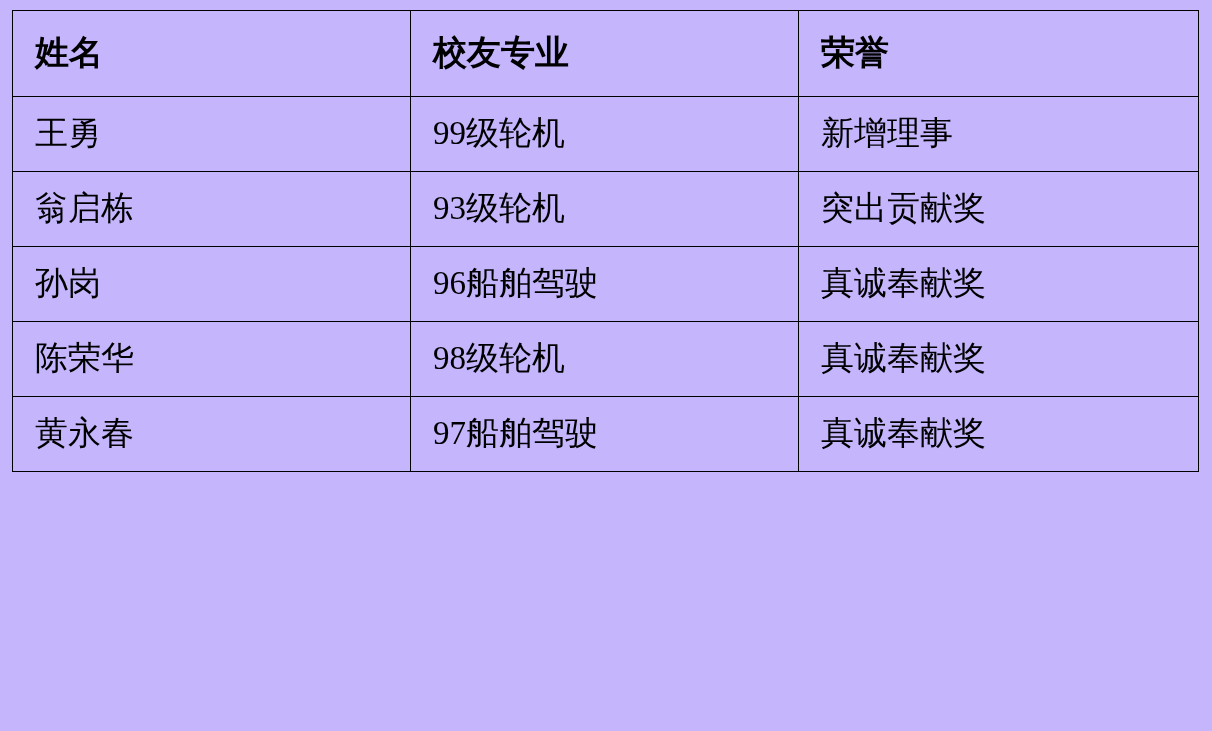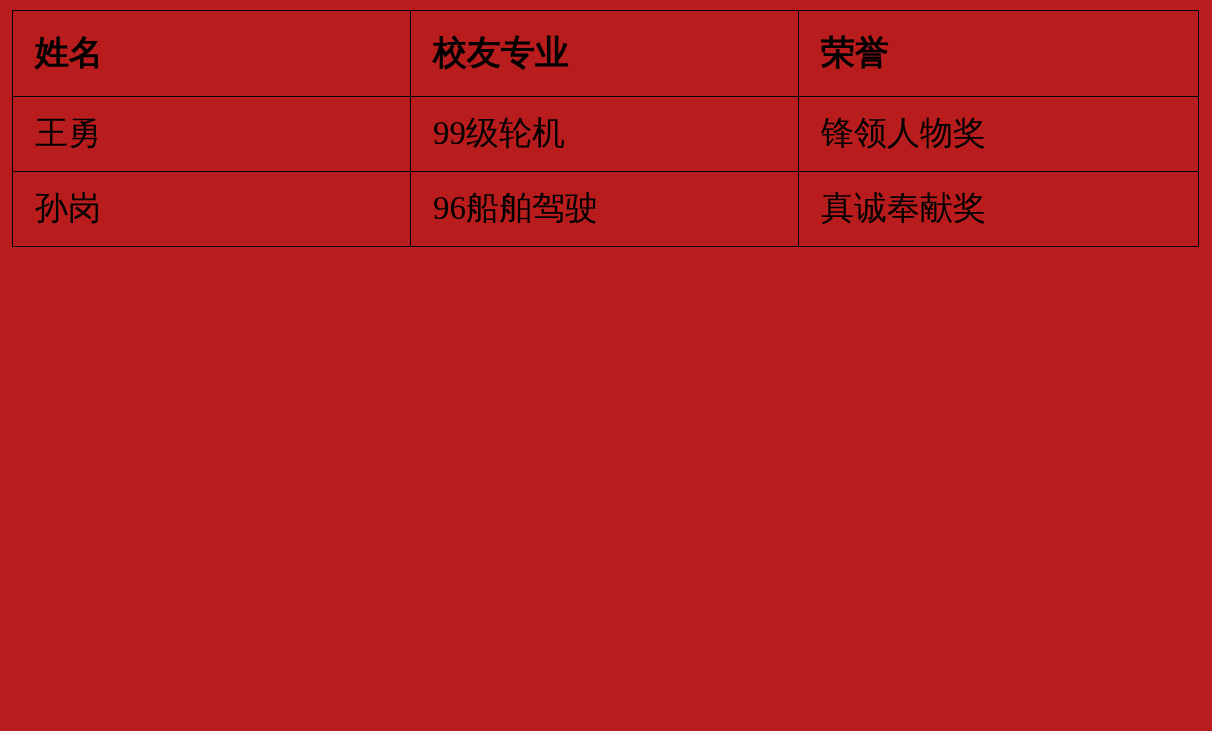--- a/index.html
+++ b/index.html
@@ -12,21 +12,21 @@
     height: 731px;
     font-family: "Liberation Serif", "DejaVu Serif", serif;
     color: #000000;
     overflow: hidden;
   }
   .page {
     width: 1212px;
     height: 731px;
     box-sizing: border-box;
     padding: 10px 12px 10px 12px;
-    background: #b91c1c;
+    background: #c4b5fd;
   }
   table.alumni-table {
     border-collapse: collapse;
     table-layout: fixed;
     width: 1186px;
     margin: 0;
   }
   table.alumni-table col.c1 { width: 398px; }
   table.alumni-table col.c2 { width: 388px; }
   table.alumni-table col.c3 { width: 400px; }
@@ -66,22 +66,37 @@
       <tr>
         <th>姓名</th>
         <th>校友专业</th>
         <th>荣誉</th>
       </tr>
     </thead>
     <tbody>
       <tr>
         <td>王勇</td>
         <td>99级轮机</td>
-        <td>锋领人物奖</td>
+        <td>新增理事</td>
+      </tr>
+      <tr>
+        <td>翁启栋</td>
+        <td>93级轮机</td>
+        <td>突出贡献奖</td>
       </tr>
       <tr>
         <td>孙岗</td>
         <td>96船舶驾驶</td>
+        <td>真诚奉献奖</td>
+      </tr>
+      <tr>
+        <td>陈荣华</td>
+        <td>98级轮机</td>
+        <td>真诚奉献奖</td>
+      </tr>
+      <tr>
+        <td>黄永春</td>
+        <td>97船舶驾驶</td>
         <td>真诚奉献奖</td>
       </tr>
     </tbody>
   </table>
 </div>
 
 </body></html>

